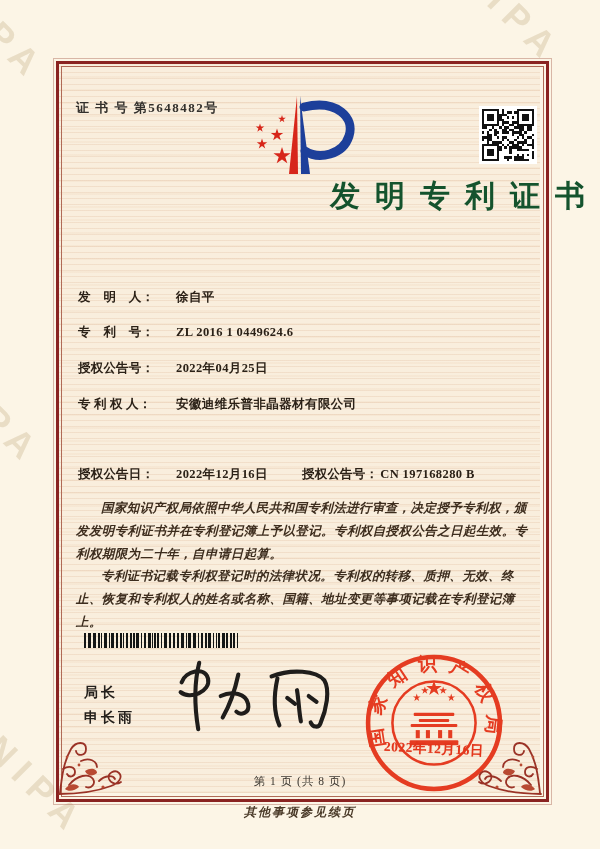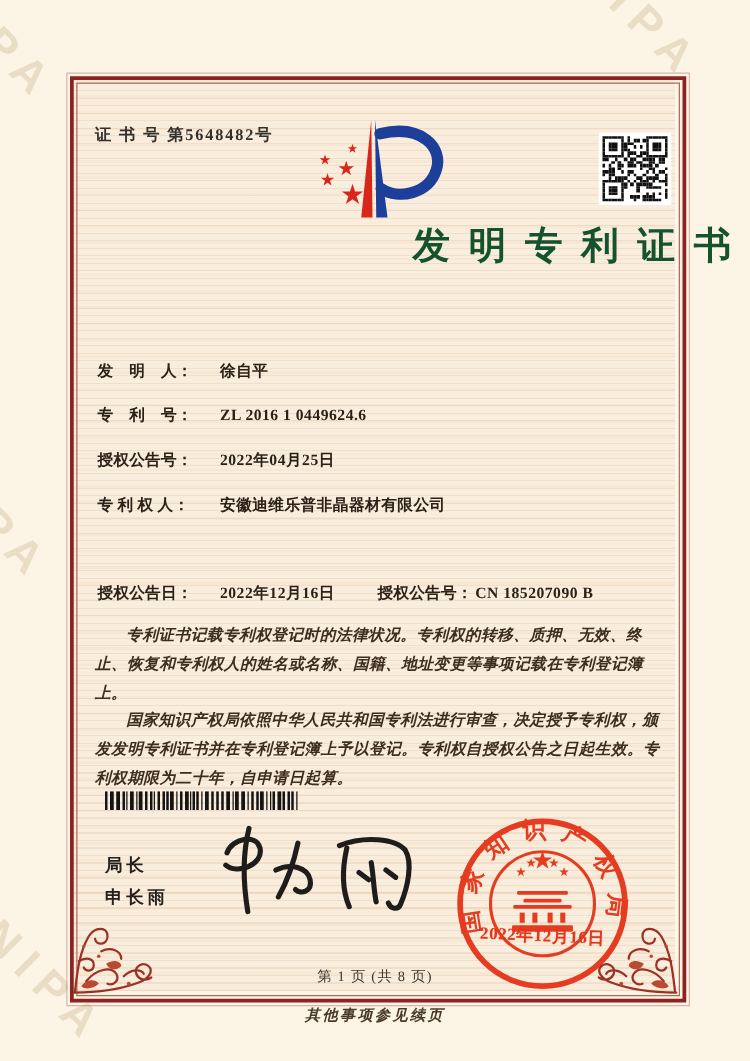--- a/index.html
+++ b/index.html
@@ -563,27 +563,27 @@
   </div>
   <div class="f-row r4">
     <span class="f-label">授权公告号：</span><span class="f-value">2022年04月25日</span>
   </div>
   <div class="f-row r5">
     <span class="f-label">专 利 权 人：</span><span class="f-value">安徽迪维乐普非晶器材有限公司</span>
   </div>
   <div class="f-row r7">
     <span class="f-label">授权公告日：</span><span class="f-value">2022年12月16日</span>
     <span class="grant-no">
-      <span class="f-label">授权公告号：</span><span class="f-value">CN 185207090 B</span>
+      <span class="f-label">授权公告号：</span><span class="f-value">CN 197168280 B</span>
     </span>
   </div>
 
   <div class="body-text">
+    <p>国家知识产权局依照中华人民共和国专利法进行审查，决定授予专利权，颁发发明专利证书并在专利登记簿上予以登记。专利权自授权公告之日起生效。专利权期限为二十年，自申请日起算。</p>
     <p>专利证书记载专利权登记时的法律状况。专利权的转移、质押、无效、终止、恢复和专利权人的姓名或名称、国籍、地址变更等事项记载在专利登记簿上。</p>
-    <p>国家知识产权局依照中华人民共和国专利法进行审查，决定授予专利权，颁发发明专利证书并在专利登记簿上予以登记。专利权自授权公告之日起生效。专利权期限为二十年，自申请日起算。</p>
   </div>
 
   <div class="barcode"><i style="width:2px;margin-right:2px"></i><i style="width:3px;margin-right:2px"></i><i style="width:3px;margin-right:2px"></i><i style="width:2px;margin-right:1px"></i><i style="width:1px;margin-right:2px"></i><i style="width:3px;margin-right:2px"></i><i style="width:1px;margin-right:1px"></i><i style="width:3px;margin-right:2px"></i><i style="width:2px;margin-right:2px"></i><i style="width:2px;margin-right:1px"></i><i style="width:1px;margin-right:2px"></i><i style="width:2px;margin-right:2px"></i><i style="width:2px;margin-right:1px"></i><i style="width:2px;margin-right:1px"></i><i style="width:3px;margin-right:2px"></i><i style="width:1px;margin-right:2px"></i><i style="width:2px;margin-right:2px"></i><i style="width:3px;margin-right:1px"></i><i style="width:1px;margin-right:1px"></i><i style="width:2px;margin-right:1px"></i><i style="width:2px;margin-right:2px"></i><i style="width:1px;margin-right:2px"></i><i style="width:3px;margin-right:2px"></i><i style="width:2px;margin-right:2px"></i><i style="width:2px;margin-right:2px"></i><i style="width:2px;margin-right:2px"></i><i style="width:3px;margin-right:2px"></i><i style="width:1px;margin-right:1px"></i><i style="width:3px;margin-right:2px"></i><i style="width:3px;margin-right:2px"></i><i style="width:1px;margin-right:2px"></i><i style="width:2px;margin-right:2px"></i><i style="width:2px;margin-right:1px"></i><i style="width:3px;margin-right:2px"></i><i style="width:1px;margin-right:2px"></i><i style="width:1px;margin-right:1px"></i><i style="width:2px;margin-right:2px"></i><i style="width:3px;margin-right:1px"></i><i style="width:2px;margin-right:2px"></i><i style="width:2px;margin-right:1px"></i><i style="width:2px;margin-right:2px"></i><i style="width:1px;margin-right:2px"></i></div>
 
   <div class="director-title">局长</div>
   <div class="director-name">申长雨</div>
 
   <svg class="signature" viewBox="0 0 185 90" aria-hidden="true">
     <g fill="none" stroke="#1f1d1b" stroke-width="4.2" stroke-linecap="round" stroke-linejoin="round">
       <path d="M38,10 C33,30 33,54 37,78"></path>

